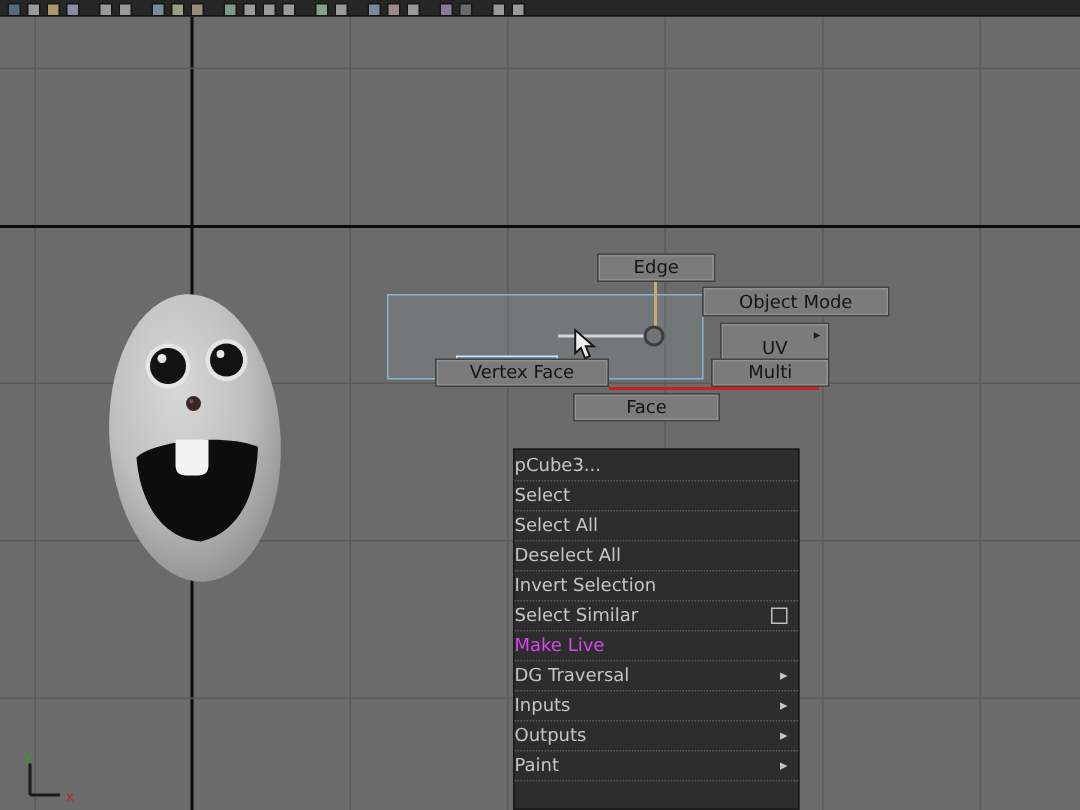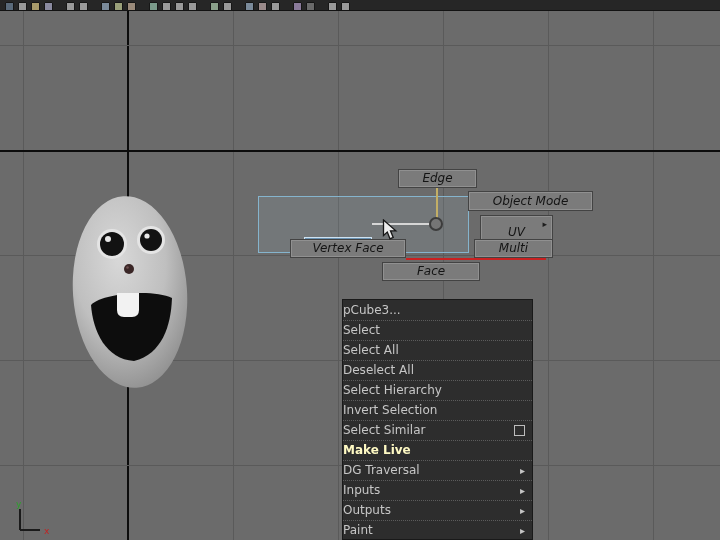--- a/index.html
+++ b/index.html
@@ -41,38 +41,38 @@
   .mm-line-red{position:absolute;left:406px;top:258px;width:140px;height:2px;background:#c92121;z-index:9;}
   .mm-circle{
     position:absolute;left:429px;top:217px;width:14px;height:14px;border-radius:50%;
     border:2px solid #3c3c3c;background:#757575;z-index:8;box-sizing:border-box;
   }
   .mm-btn{
     position:absolute;background:#7b7b7b;border:1px solid #434343;
     box-shadow:inset 0 0 0 1px rgba(255,255,255,.16);
     color:#141414;font-size:12px;line-height:17px;
     display:flex;align-items:center;justify-content:center;
-    z-index:7;box-sizing:border-box;cursor:default;white-space:nowrap;font-style:italic;
+    z-index:7;box-sizing:border-box;cursor:default;white-space:nowrap;
   }
   .mm-btn.selected{background:#4e7fa6;border-color:#cfe2f0;color:#08141d;margin-top:22px;}
   .mm-caret{position:absolute;right:5px;top:0;line-height:17px;font-size:9px;color:#1d1d1d;}
 
   
   .ctx-menu{
     position:absolute;left:342px;top:299px;width:191px;height:241px;
     background:#2d2d2d;border:1px solid #191919;z-index:20;
     box-sizing:border-box;padding-top:1px;overflow:hidden;
   }
   .ctx-row{
     position:relative;height:20px;line-height:19px;font-size:12px;
     color:#c6c6c6;
     border-bottom:1px dotted #5c5c5c;box-sizing:border-box;
     white-space:nowrap;cursor:default;
   }
-  .ctx-row.disabled{color:#fef9c3;font-weight:bold;}
+  .ctx-row.disabled{color:#d946ef;}
   .ctx-check{
     position:absolute;right:7px;top:4px;width:11px;height:11px;
     border:1px solid #bdbdbd;box-sizing:border-box;background:transparent;
   }
   .ctx-caret{position:absolute;right:7px;top:0;color:#c6c6c6;font-size:10px;line-height:19px;}
 
   
   .cursor{position:absolute;left:382px;top:219px;z-index:50;}
   .character{position:absolute;left:58px;top:186px;z-index:3;}
   .axis-ind{position:absolute;left:8px;top:500px;z-index:4;}
@@ -185,23 +185,20 @@
     <div class="ctx-row">
       <span>Select</span>
     </div>
     <div class="ctx-row">
       <span>Select All</span>
     </div>
     <div class="ctx-row">
       <span>Deselect All</span>
     </div>
     <div class="ctx-row">
-      <span>Select Hierarchy</span>
-    </div>
-    <div class="ctx-row">
       <span>Invert Selection</span>
     </div>
     <div class="ctx-row">
       <span>Select Similar</span>
       <span class="ctx-check"></span>
     </div>
     <div class="ctx-row disabled">
       <span>Make Live</span>
     </div>
     <div class="ctx-row">

